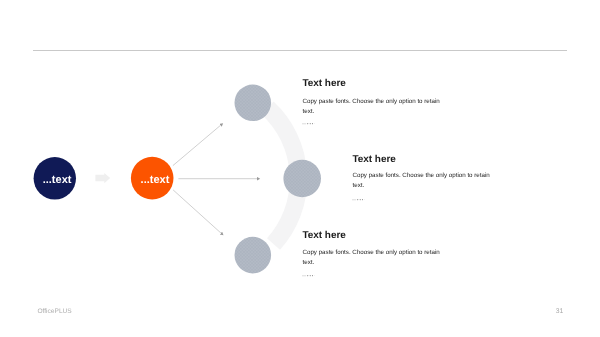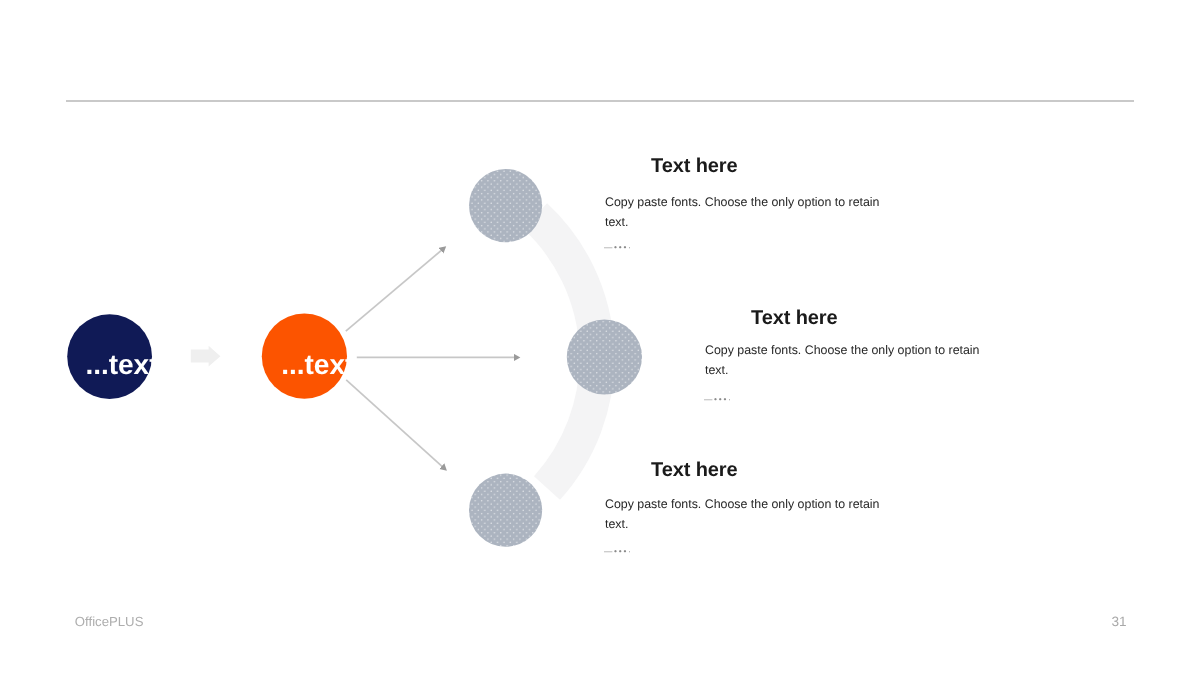--- a/index.html
+++ b/index.html
@@ -2,23 +2,23 @@
 <html><head>
 <meta charset="utf-8">
 <style>
   html,body{margin:0;padding:0;}
   body{width:600px;height:337px;background:#ffffff;overflow:hidden;
        font-family:"Liberation Sans",sans-serif;
        -webkit-font-smoothing:antialiased;text-rendering:geometricPrecision;}
   .slide{position:relative;width:600px;height:337px;background:#fff;overflow:hidden;}
   .divider{position:absolute;left:33px;top:50px;width:534px;height:1.2px;background:#c9c9c9;}
   .svgroot{position:absolute;left:0;top:0;width:600px;height:337px;}
-  .circ-label{position:absolute;color:#fff;font-weight:bold;font-size:14px;white-space:nowrap;}
+  .circ-label{position:absolute;color:#fff;font-weight:bold;font-size:11px;white-space:nowrap;}
   .heading{position:absolute;font-weight:bold;font-size:10px;color:#1a1a1a;
-           letter-spacing:-.05px;white-space:nowrap;margin-left:23px;}
+           letter-spacing:-.05px;white-space:nowrap;}
   .body{position:absolute;font-size:6.2px;color:#262626;line-height:9.9px;width:140px;}
   .tiny{position:absolute;font-size:4.2px;color:#8a8a8a;letter-spacing:-.15px;white-space:nowrap;}
   .footer-left{position:absolute;left:37.4px;top:308.3px;font-size:6.6px;color:#aeaeae;white-space:nowrap;}
   .footer-right{position:absolute;left:555.7px;top:308.4px;font-size:6.8px;color:#a9a9a9;white-space:nowrap;}
   .n1t{left:302.5px;top:78.4px;}  .n1b{left:302.5px;top:96.8px;}  .n1n{left:302px;top:120.8px;}
   .n2t{left:352.5px;top:153.9px;} .n2b{left:352.5px;top:171.3px;} .n2n{left:352px;top:196.8px;}
   .n3t{left:302.5px;top:230.3px;} .n3b{left:302.5px;top:248.2px;} .n3n{left:302px;top:272.5px;}
   .lbl-start{left:42.7px;top:173.9px;} .lbl-hub{left:140.6px;top:174.2px;}
 </style>
 </head>

